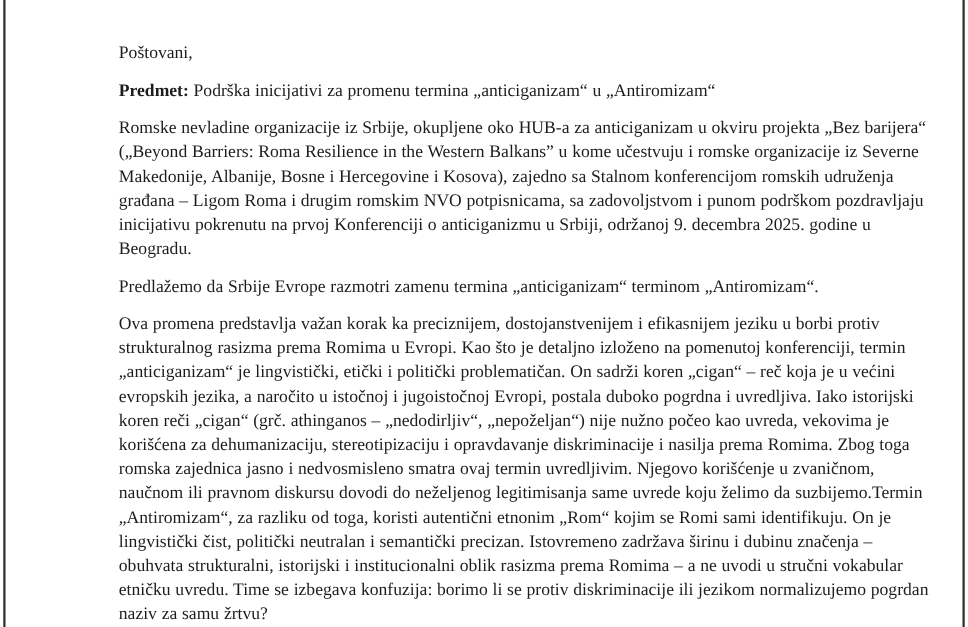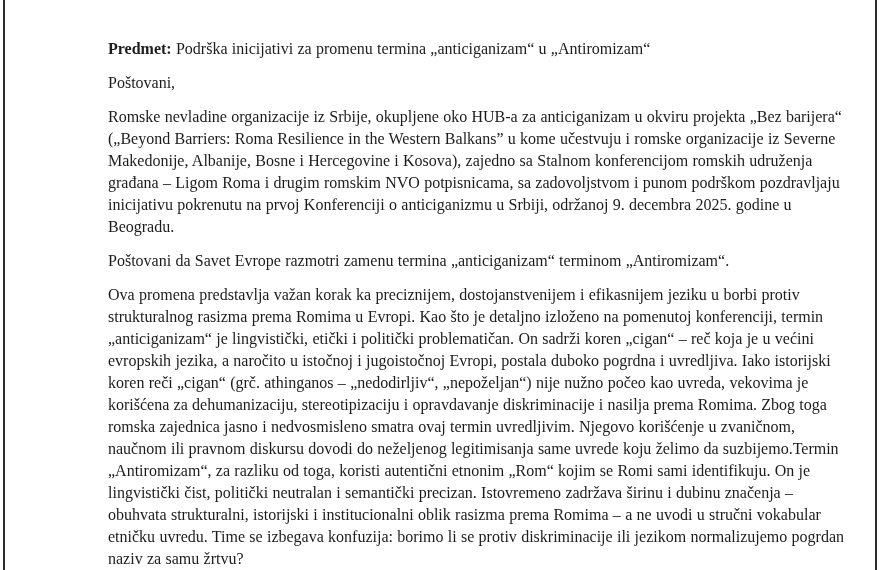--- a/index.html
+++ b/index.html
@@ -54,23 +54,23 @@
   }
 </style>
 </head>
 <body>
 
 <div class="page">
   <div class="page-border-left"></div>
   <div class="page-border-right"></div>
 
   <div class="content">
+    <p class="para">Poštovani,</p>
+
     <p class="para"><strong>Predmet:</strong><span> Podrška inicijativi za promenu termina „anticiganizam“ u „Antiromizam“</span></p>
-
-    <p class="para">Poštovani,</p>
 
     <p class="para">Romske nevladine organizacije iz Srbije, okupljene oko HUB-a za anticiganizam u okviru projekta „Bez barijera“ („Beyond Barriers: Roma Resilience in the Western Balkans” u kome učestvuju i romske organizacije iz Severne Makedonije, Albanije, Bosne i Hercegovine i Kosova), zajedno sa Stalnom konferencijom romskih udruženja građana – Ligom Roma i drugim romskim NVO potpisnicama, sa zadovoljstvom i punom podrškom pozdravljaju inicijativu pokrenutu na prvoj Konferenciji o anticiganizmu u Srbiji, održanoj 9. decembra 2025. godine u Beogradu.</p>
 
-    <p class="para">Poštovani da Savet Evrope razmotri zamenu termina „anticiganizam“ terminom „Antiromizam“.</p>
+    <p class="para">Predlažemo da Srbije Evrope razmotri zamenu termina „anticiganizam“ terminom „Antiromizam“.</p>
 
     <p class="para">Ova promena predstavlja važan korak ka preciznijem, dostojanstvenijem i efikasnijem jeziku u borbi protiv strukturalnog rasizma prema Romima u Evropi. Kao što je detaljno izloženo na pomenutoj konferenciji, termin „anticiganizam“ je lingvistički, etički i politički problematičan. On sadrži koren „cigan“ – reč koja je u većini evropskih jezika, a naročito u istočnoj i jugoistočnoj Evropi, postala duboko pogrdna i uvredljiva. Iako istorijski koren reči „cigan“ (grč. athinganos – „nedodirljiv“, „nepoželjan“) nije nužno počeo kao uvreda, vekovima je korišćena za dehumanizaciju, stereotipizaciju i opravdavanje diskriminacije i nasilja prema Romima. Zbog toga romska zajednica jasno i nedvosmisleno smatra ovaj termin uvredljivim. Njegovo korišćenje u zvaničnom, naučnom ili pravnom diskursu dovodi do neželjenog legitimisanja same uvrede koju želimo da suzbijemo.Termin „Antiromizam“, za razliku od toga, koristi autentični etnonim „Rom“ kojim se Romi sami identifikuju. On je lingvistički čist, politički neutralan i semantički precizan. Istovremeno zadržava širinu i dubinu značenja – obuhvata strukturalni, istorijski i institucionalni oblik rasizma prema Romima – a ne uvodi u stručni vokabular etničku uvredu. Time se izbegava konfuzija: borimo li se protiv diskriminacije ili jezikom normalizujemo pogrdan naziv za samu žrtvu?</p>
   </div>
 </div>
 
 </body></html>

